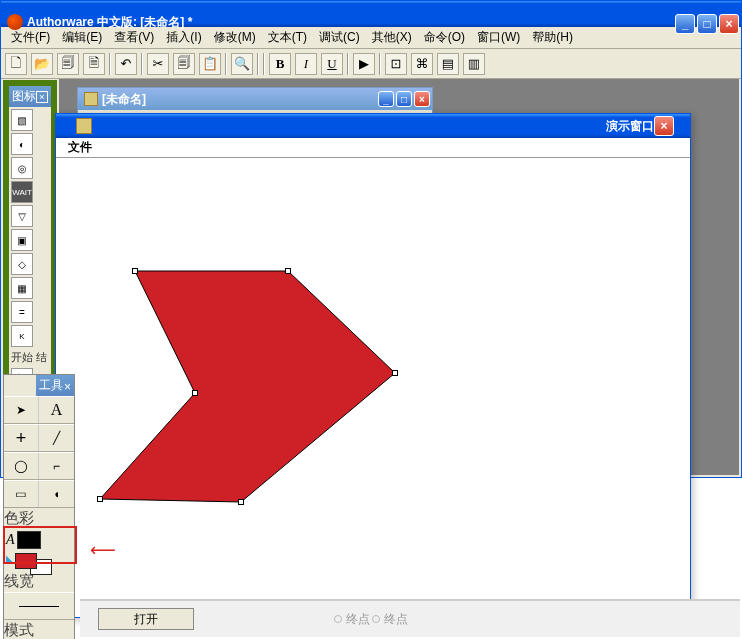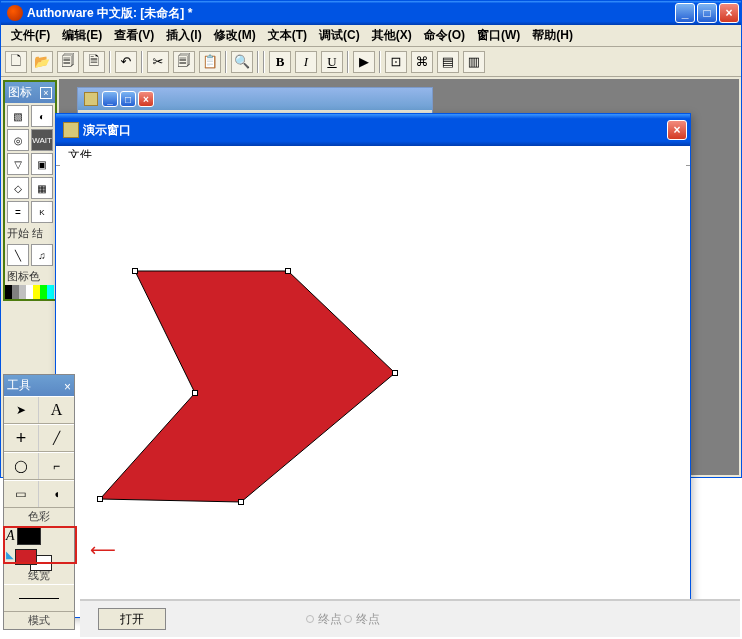--- a/index.html
+++ b/index.html
@@ -1,87 +1,87 @@
 <!DOCTYPE html>
 <html><head>
 <meta charset="utf-8">
 <style>
 * { margin:0; padding:0; box-sizing:border-box; font-family:"SimSun",sans-serif; font-size:12px; }
 body { background:#fff; width:742px; height:639px; position:relative; overflow:hidden; }
 
 
 .main-window { position:absolute; left:0; top:0; width:742px; height:478px; background:#ece9d8; border:1px solid #0054e3; }
-.titlebar { height:24px; background:linear-gradient(180deg,#3a95ff 0%,#0054e3 10%,#0054e3 85%,#003db0 100%); display:flex; align-items:center; color:#fff; padding:0 2px; }
+.titlebar { height:24px; background:linear-gradient(180deg,#3a95ff 0%,#0054e3 10%,#0054e3 85%,#003db0 100%); display:flex; color:#fff; padding:13px 2px; }
 .titlebar .app-icon { width:16px; height:16px; margin:0 4px; background:radial-gradient(circle at 6px 6px,#ff5a00,#b22a00); border-radius:50%; }
 .titlebar .title-text { font-weight:bold; flex:1; }
 .win-buttons { display:flex; gap:2px; }
 .win-btn { width:20px; height:20px; border:1px solid #fff; border-radius:3px; display:flex; align-items:center; justify-content:center; font-weight:bold; color:#fff; cursor:pointer; }
 .win-btn.min,.win-btn.max { background:linear-gradient(#7db5f2,#235fd3); }
 .win-btn.close { background:linear-gradient(#f28b7d,#d33a23); }
 
 .menubar { height:22px; background:#ece9d8; border-bottom:1px solid #aca899; display:flex; align-items:center; padding:0 4px; }
-.menubar .menu-item { padding:2px 6px; cursor:pointer;font-weight:bold; }
+.menubar .menu-item { padding:2px 6px; cursor:pointer; }
 
 .toolbar { height:30px; background:#ece9d8; border-bottom:1px solid #aca899; display:flex; align-items:center; padding:0 4px; gap:4px; }
 .toolbar .tb-btn { width:22px; height:22px; border:1px solid #aca899; background:#f5f3e8; display:flex; align-items:center; justify-content:center; cursor:pointer; font-size:13px; }
 .toolbar .sep { width:2px; height:22px; border-left:1px solid #999; border-right:1px solid #fff; }
 .toolbar select.style-dd { width:120px; height:20px; font-size:12px; }
 .toolbar .tb-btn.bold { font-weight:bold; font-family:serif; }
 .toolbar .tb-btn.italic { font-style:italic; font-family:serif; }
 .toolbar .tb-btn.under { text-decoration:underline; font-family:serif; }
 
 
-.icon-panel { position:absolute; left:3px; top:80px; width:54px; background:#ece9d8; border:2px solid #4d7c0f; }
+.icon-panel { position:absolute; left:3px; top:80px; width:54px; background:#ece9d8; border:6px solid #4d7c0f; }
 .icon-panel .ip-title { background:linear-gradient(#6c9fd2,#5a88c4); color:#fff; font-size:11px; padding:2px 3px; display:flex; justify-content:space-between; align-items:center; }
 .icon-panel .ip-close { width:12px; height:12px; border:1px solid #fff; font-size:9px; line-height:10px; text-align:center; cursor:pointer; }
 .ip-grid { display:flex; flex-wrap:wrap; padding:2px; gap:2px; }
 .ip-cell { width:22px; height:22px; border:1px solid #999; background:#fff; display:flex; align-items:center; justify-content:center; cursor:pointer; font-size:10px; }
 .ip-sub { font-size:11px; padding:1px 2px; color:#333; }
 .ip-color-row { display:flex; }
 .ip-color-row .sw { width:7px; height:14px; }
 
 
 .mdi-area { position:absolute; left:58px; top:78px; right:2px; bottom:2px; background:#7f7f7f; }
 
 
 .doc-window { position:absolute; left:18px; top:8px; width:356px; height:30px; background:#ece9d8; border:1px solid #7b99c9; }
 .doc-titlebar { height:22px; background:linear-gradient(180deg,#94b6ea,#6c9fd2); display:flex; align-items:center; color:#fff; padding:0 2px; }
 .doc-titlebar .doc-icon { width:14px; height:14px; margin:0 4px; background:#d8c878; border:1px solid #a08030; }
 .doc-titlebar .doc-title { flex:1; font-weight:bold; }
 
 
 .pres-window { position:absolute; left:55px; top:113px; width:636px; height:505px; background:#fff; border:1px solid #0054e3; box-shadow:2px 2px 8px rgba(0,0,0,.25); }
-.pres-title { height:32px; background:linear-gradient(180deg,#3a95ff,#0054e3 15%,#0054e3 85%,#003db0); display:flex; align-items:center; color:#fff; padding:0 3px; }
+.pres-title { height:24px; background:linear-gradient(180deg,#3a95ff,#0054e3 15%,#0054e3 85%,#003db0); display:flex; align-items:center; color:#fff; padding:0 16px;text-align:right; }
 .pres-title .pw-icon { width:16px; height:16px; margin:0 4px; background:#d8c878; border:1px solid #a08030; }
 .pres-title .pw-text { flex:1; font-weight:bold; }
 .pres-menus { height:20px; border-bottom:1px solid #999; display:flex; align-items:center; padding:0 6px; background:#fff; }
-.pres-menus .pmi { padding:1px 6px; cursor:pointer; }
+.pres-menus .pmi { padding:1px 6px; cursor:pointer;font-weight:bold; }
 .pres-canvas { position:absolute; left:4px; right:4px; top:44px; bottom:4px; background:#fff; }
 .handle { position:absolute; width:6px; height:6px; background:#fff; border:1px solid #000; }
 
 
 .tool-panel { position:absolute; left:3px; top:374px; width:72px; background:#ece9d8; border:1px solid #888; z-index:10; }
-.tool-panel .tp-title { background:linear-gradient(#6c9fd2,#5a88c4); color:#fff; font-size:11px; padding:2px 3px; display:flex; justify-content:space-between; align-items:flex-end; }
+.tool-panel .tp-title { background:linear-gradient(#6c9fd2,#5a88c4); color:#fff; font-size:11px; padding:2px 3px; display:flex; justify-content:space-between; align-items:flex-end;margin-left:32px; }
 .tp-row { display:flex; border-top:1px solid #fff; border-bottom:1px solid #aca899; }
 .tp-cell { width:35px; height:26px; display:flex; align-items:center; justify-content:center; cursor:pointer; border-right:1px solid #ccc; }
 .tp-cell:last-child { border-right:0; }
-.tp-sub { font-size:11px; text-align:center; color:#444; padding:1px 0; }
+.tp-sub { font-size:15px; color:#444; padding:1px 0; }
 .tp-color-row { padding:2px; display:flex; align-items:center; gap:2px; }
 .sw-big { width:24px; height:18px; border:1px solid #333; }
 .tp-fill-row { padding:2px; display:flex; align-items:flex-start; gap:1px; position:relative; }
 .fill-front { width:22px; height:16px; background:#cd2027; border:1px solid #222; position:relative; z-index:2; }
 .fill-back { width:22px; height:16px; background:#fff; border:1px solid #222; position:relative; left:-8px; top:6px; z-index:1; }
 .fill-arrow-icon { font-size:10px; color:#31a0e0; }
 
 .red-box-highlight { position:absolute; left:3px; top:526px; width:74px; height:38px; border:2px solid #d9221d; z-index:20; pointer-events:none; }
 .red-arrow-annot { position:absolute; left:90px; top:539px; color:#d9221d; font-size:18px; pointer-events:none; z-index:20; }
 
 
 .status-zone { position:absolute; left:80px; top:599px; width:660px; height:38px; background:#f0f0f0; border-top:2px solid #ccc; display:flex; align-items:center; }
-.status-zone .btn { width:68px; height:22px; margin-left:18px; background:#ece9d8; border:1px solid #888; cursor:pointer; display:flex; align-items:center; justify-content:center; }
+.status-zone .btn { width:96px; height:22px; margin-left:18px; background:#ece9d8; border:1px solid #888; cursor:pointer; display:flex; align-items:center; justify-content:center; }
 .status-zone .chk-col { display:flex; flex-direction:column; gap:2px; margin-left:48px; }
 .status-zone .chk-row { display:flex; align-items:center; gap:4px; }
 .status-zone .chk-row input { margin:0; }
 .status-zone .radio-col { display:flex; flex-direction:row; gap:2px; margin-left:140px; color:#999; }
 .status-zone .rc-row { display:flex; align-items:center; gap:4px; }
 </style>
 </head>
 <body>
 
 <div class="main-window">
@@ -132,20 +132,21 @@
     <div class="tb-btn">⌘</div>
     <div class="tb-btn">▤</div>
     <div class="tb-btn">▥</div>
   </div>
 
   <div class="mdi-area">
 
     <div class="doc-window">
       <div class="doc-titlebar">
         <div class="doc-icon"></div>
+        <div class="doc-title">[未命名]</div>
         <div class="win-buttons">
           <div class="win-btn min" style="width:16px;height:16px;font-size:10px">_</div>
           <div class="win-btn max" style="width:16px;height:16px;font-size:10px">□</div>
           <div class="win-btn close" style="width:16px;height:16px;font-size:10px">×</div>
         </div>
       </div>
     </div>
   </div>
 </div>
 

